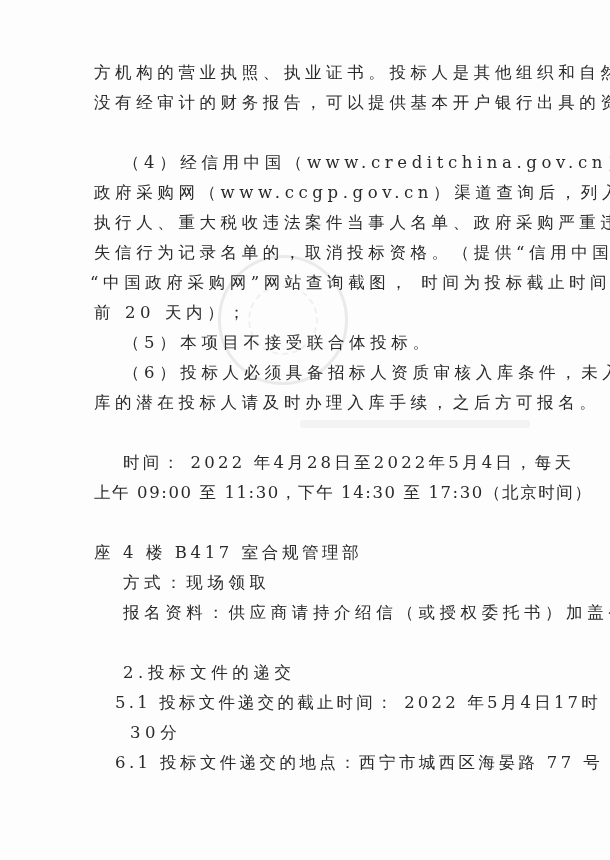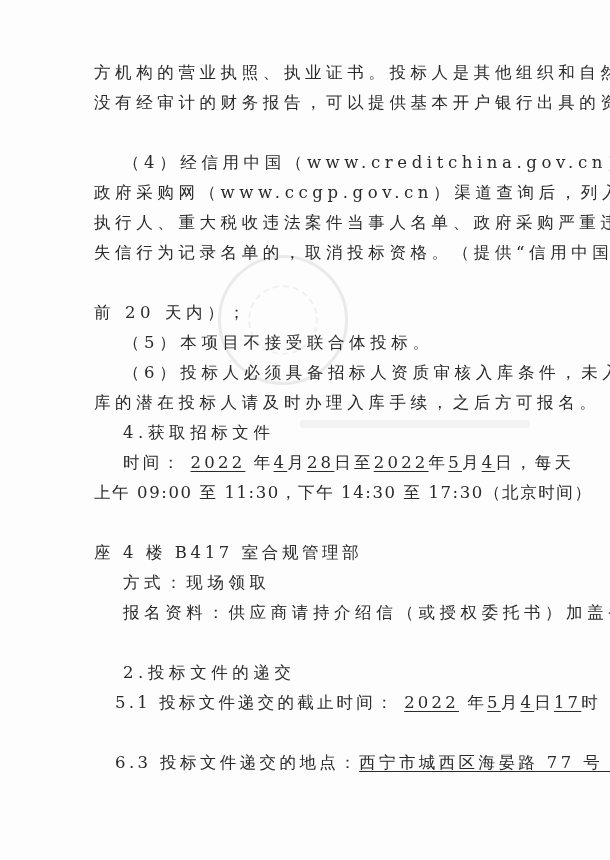--- a/index.html
+++ b/index.html
@@ -8,21 +8,21 @@
     font-family: "DejaVu Serif", "Liberation Serif", serif; color:#2a2a2a;
   }
   .page { position:absolute; left:0; top:0; width:610px; height:860px; }
   .line {
     position:absolute; left:94px; width:430px; height:30px; line-height:30px;
     font-size:16.5px; letter-spacing:4.6px; white-space:nowrap;
   }
   .line.ind { left:123px; width:400px; }
   .line.ind51 { left:115px; }
   .line.ind30 { left:130px; }
-  .u { text-decoration: underline; text-underline-offset:3px; text-decoration-thickness:1px;margin-top:48px; }
+  .u { text-underline-offset:3px; text-decoration-thickness:1px;margin-top:48px; }
   .stamp {
     position:absolute; left:218px; top:255px; width:130px; height:130px; border-radius:50%;
     border:3px solid rgba(150,150,150,0.18); box-sizing:border-box;
   }
   .stamp-inner {
     position:absolute; left:248px; top:285px; width:70px; height:70px; border-radius:50%;
     border:2px dashed rgba(150,150,150,0.12); box-sizing:border-box;
   }
   .ghost {
     position:absolute; left:300px; top:420px; width:230px; height:8px;
@@ -36,40 +36,43 @@
   <div class="stamp"></div>
   <div class="stamp-inner"></div>
   <div class="ghost"></div>
 
   <div class="line" style="top:58px">方机构的营业执照、执业证书。投标人是其他组织和自然人，</div>
   <div class="line" style="top:88px">没有经审计的财务报告，可以提供基本开户银行出具的资信</div>
   <div class="line ind" style="top:148px">（4）经信用中国（www.creditchina.gov.cn）、中国</div>
   <div class="line" style="top:178px">政府采购网（www.ccgp.gov.cn）渠道查询后，列入失信被</div>
   <div class="line" style="top:208px">执行人、重大税收违法案件当事人名单、政府采购严重违法</div>
   <div class="line" style="top:238px">失信行为记录名单的，取消投标资格。（提供“信用中国”、</div>
+  <div class="line" style="top:268px;left:90px">“中国政府采购网”网站查询截图， 时间为投标截止时间</div>
   <div class="line" style="top:298px">前 20 天内）；</div>
   <div class="line ind" style="top:328px">（5）本项目不接受联合体投标。</div>
   <div class="line ind" style="top:358px">（6）投标人必须具备招标人资质审核入库条件，未入</div>
   <div class="line" style="top:388px">库的潜在投标人请及时办理入库手续，之后方可报名。</div>
-  <div class="line ind" style="top:418px">4.获取招标文件</div>
 
   <div class="line ind" style="top:448px;letter-spacing:3.2px">
     <span>时间：</span>
     <span class="u">2022</span>
     <span>年</span><span class="u">4</span><span>月</span><span class="u">28</span><span>日至</span><span class="u">2022</span><span>年</span><span class="u">5</span><span>月</span><span class="u">4</span><span>日，每天</span>
   </div>
 
   <div class="line" style="top:478px;letter-spacing:1.6px">上午 09:00 至 11:30，下午 14:30 至 17:30（北京时间）</div>
   <div class="line" style="top:538px;letter-spacing:3.6px">座 4 楼 B417 室合规管理部</div>
   <div class="line ind" style="top:568px">方式：现场领取</div>
   <div class="line ind" style="top:598px">报名资料：供应商请持介绍信（或授权委托书）加盖公</div>
   <div class="line ind" style="top:658px">2.投标文件的递交</div>
 
   <div class="line ind51" style="top:688px;letter-spacing:3.2px">
     <span>5.1 投标文件递交的截止时间：</span>
     <span class="u">2022</span>
     <span>年</span><span class="u">5</span><span>月</span><span class="u">4</span><span>日</span><span class="u">17</span><span>时</span>
   </div>
+  <div class="line ind30" style="top:718px">
+    <span class="u">30</span><span>分</span>
+  </div>
 
   <div class="line ind51" style="top:748px;letter-spacing:3.4px">
-    <span>6.3 投标文件递交的地点：</span><span class="u">西宁市城西区海晏路 77 号 B</span>
+    <span>6.1 投标文件递交的地点：</span><span class="u">西宁市城西区海晏路 77 号 B</span>
   </div>
 </div>
 
 </body></html>

